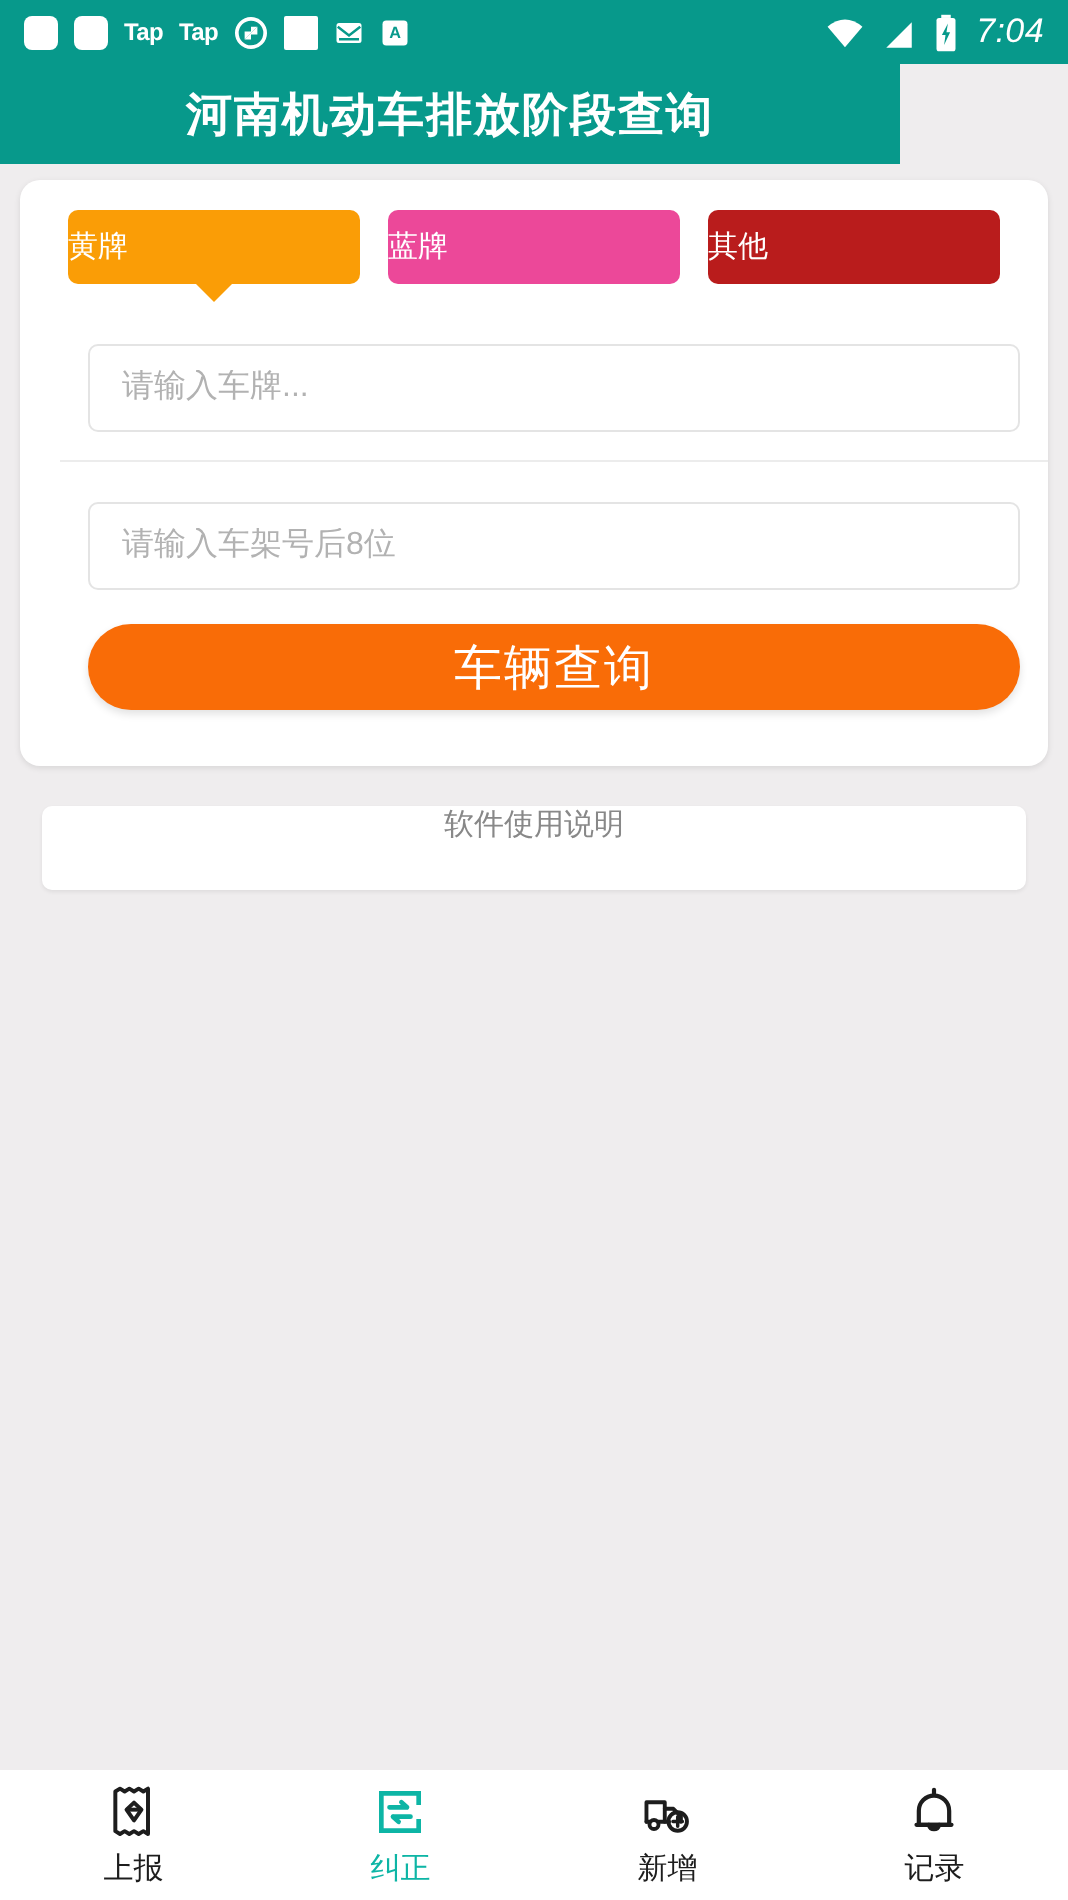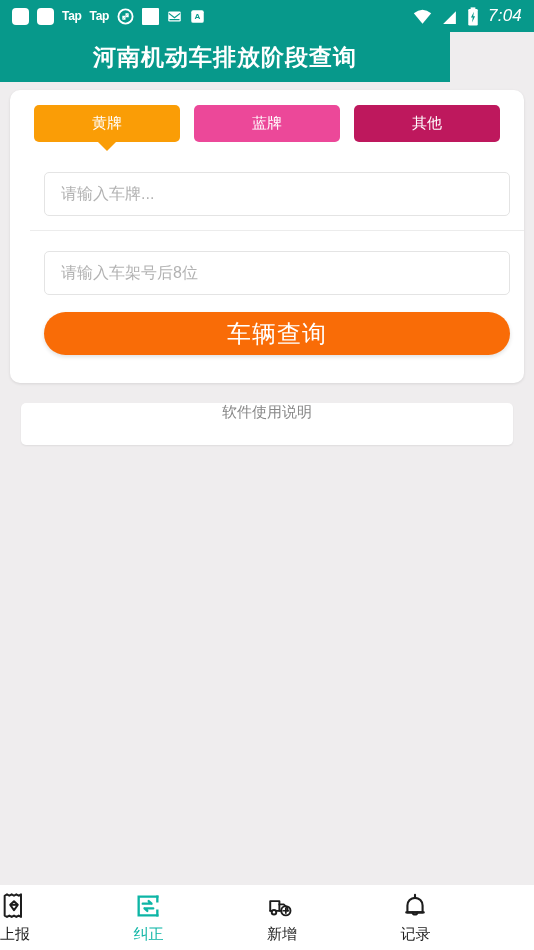--- a/index.html
+++ b/index.html
@@ -40,26 +40,26 @@
     position:absolute; left:10px; top:90px; width:514px; height:293px;
     background:#ffffff; border-radius:10px;
     box-shadow:0 1px 3px rgba(0,0,0,.10);
   }
   .tabs{
     position:absolute; left:24px; top:15px; width:466px; height:37px;
     display:flex; justify-content:space-between;
   }
   .tab{
     width:146px; height:37px; border-radius:5px;
-    display:flex; align-items:center; justify-content:center;
+    display:flex; align-items:center; justify-content:flex-start;
     color:#ffffff; font-size:15px; position:relative; cursor:pointer;
   }
   .tab.yellow{ background:#fa9d06; }
   .tab.blue  { background:#ec4899; }
-  .tab.green { background:#be185d; }
+  .tab.green { background:#b91c1c; }
   .tab.sel::after{
     content:""; position:absolute; left:50%; bottom:-9px;
     transform:translateX(-50%);
     border-left:10px solid transparent;
     border-right:10px solid transparent;
     border-top:10px solid #fa9d06;
   }
 
   .field{
     position:absolute; left:34px; width:466px; height:44px;
@@ -100,21 +100,21 @@
   .info-card .t{ color:#888888; font-size:15px; }
 
   
   .bottomnav{
     position:absolute; left:0; bottom:0; width:534px; height:66px;
     background:#ffffff; display:flex;
     border-top:1px solid #efedee;
   }
   .nav-item{
     flex:1; display:flex; flex-direction:column;
-    align-items:flex-start; justify-content:center; gap:5px;
+    align-items:center; justify-content:center; gap:5px;
     cursor:pointer;
   }
   .nav-item .lbl{ font-size:15px; color:#1d1d1d; }
   .nav-item.active .lbl{ color:#0db5a5; }
   .nav-ico{ width:28px; height:28px; display:block; }
 </style>
 </head>
 <body>
 
 <div id="app">

